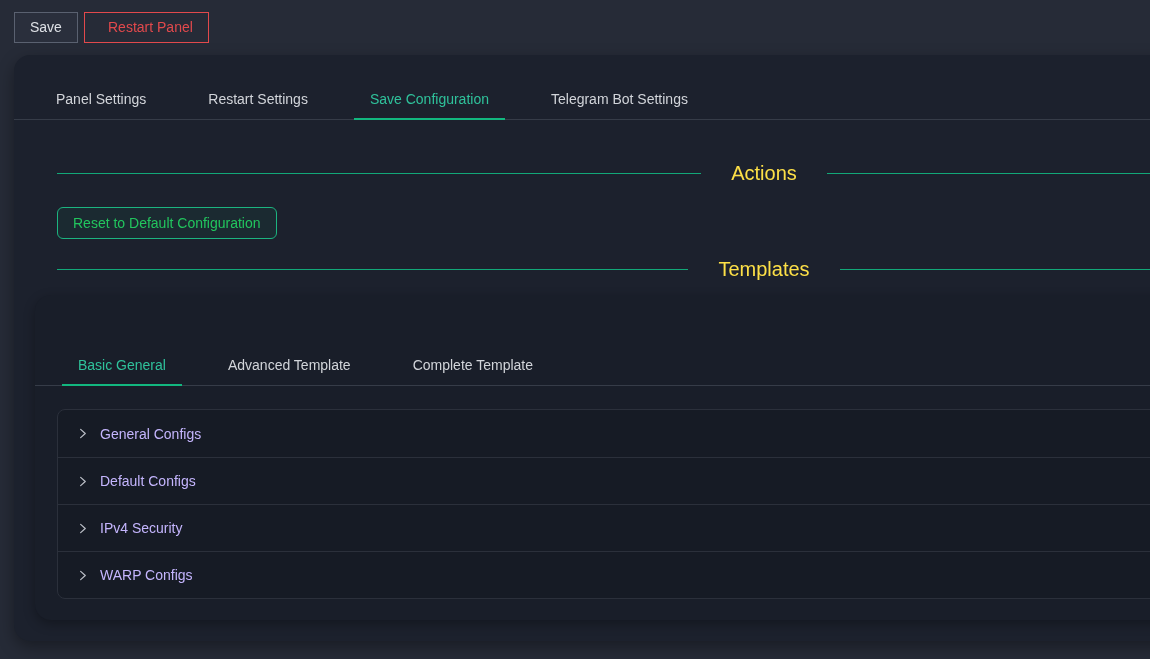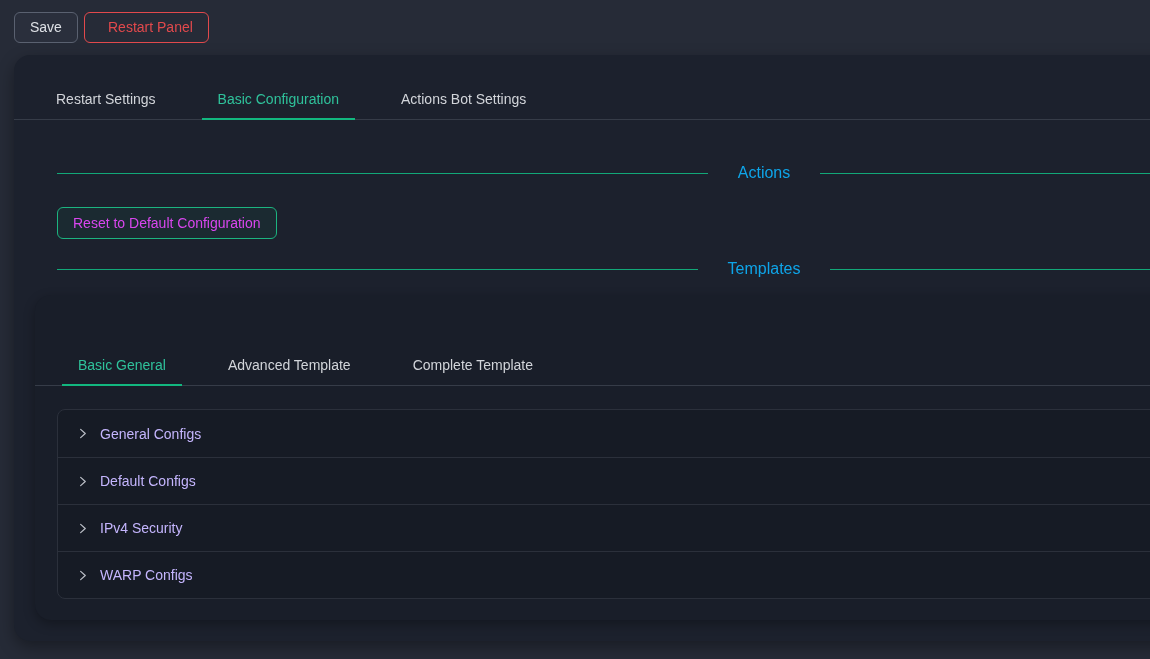--- a/index.html
+++ b/index.html
@@ -15,21 +15,21 @@
   
   .topbar {
     position: absolute; top: 0; left: 0; width: 1150px; height: 55px;
     background: #262b37;
   }
   .btn {
     display: inline-block;
     height: 31px;
     padding: 0 15px;
     line-height: 29px;
-    border-radius: 6px;
+    border-radius: 0;
     font-size: 14px;
     cursor: pointer;
     white-space: nowrap;
   }
   .btn-save {
     position: absolute; left: 14px; top: 12px;
     background: #2a2f3c;
     border: 1px solid #5a6170;
     color: #dde0e5;
   }
@@ -80,38 +80,38 @@
   .divider {
     display: flex;
     align-items: center;
     margin-left: 43px;
     margin-right: 43px;
     height: 22px;
   }
   .divider .line { flex: 1; height: 1px; background: #12a878; }
   .divider .divider-title {
     margin: 0 30px;
-    font-size: 16px;
-    color: #0ea5e9;
+    font-size: 20px;
+    color: #fde047;
     white-space: nowrap;
   }
   .divider.actions   { margin-top: 42px; }
   .divider.templates { margin-top: 19px; }
 
   
   .btn-reset {
     display: inline-block;
     margin: 23px 0 0 43px;
     height: 32px;
     padding: 0 15px;
     line-height: 30px;
     border: 1px solid #1cb480;
     border-radius: 6px;
     background: rgba(22,183,125,0.06);
-    color: #d946ef;
+    color: #22c55e;
     font-size: 14px;
     cursor: pointer;
   }
 
   
   .inner-card {
     position: relative;
     margin: 15px 0 0 21px;
     width: 1458px; height: 325px;
     background: #191e29;
@@ -156,23 +156,24 @@
 <body>
 
 <div class="topbar">
   <button class="btn btn-save">Save</button>
   <button class="btn btn-restart">Restart Panel</button>
 </div>
 
 <div class="card">
 
   <div class="tabbar outer">
+    <div class="tab">Panel Settings</div>
     <div class="tab">Restart Settings</div>
-    <div class="tab active">Basic Configuration</div>
-    <div class="tab">Actions Bot Settings</div>
+    <div class="tab active">Save Configuration</div>
+    <div class="tab">Telegram Bot Settings</div>
   </div>
 
   <div class="divider actions">
     <div class="line"></div>
     <div class="divider-title">Actions</div>
     <div class="line"></div>
   </div>
 
   <button class="btn-reset">Reset to Default Configuration</button>
 

